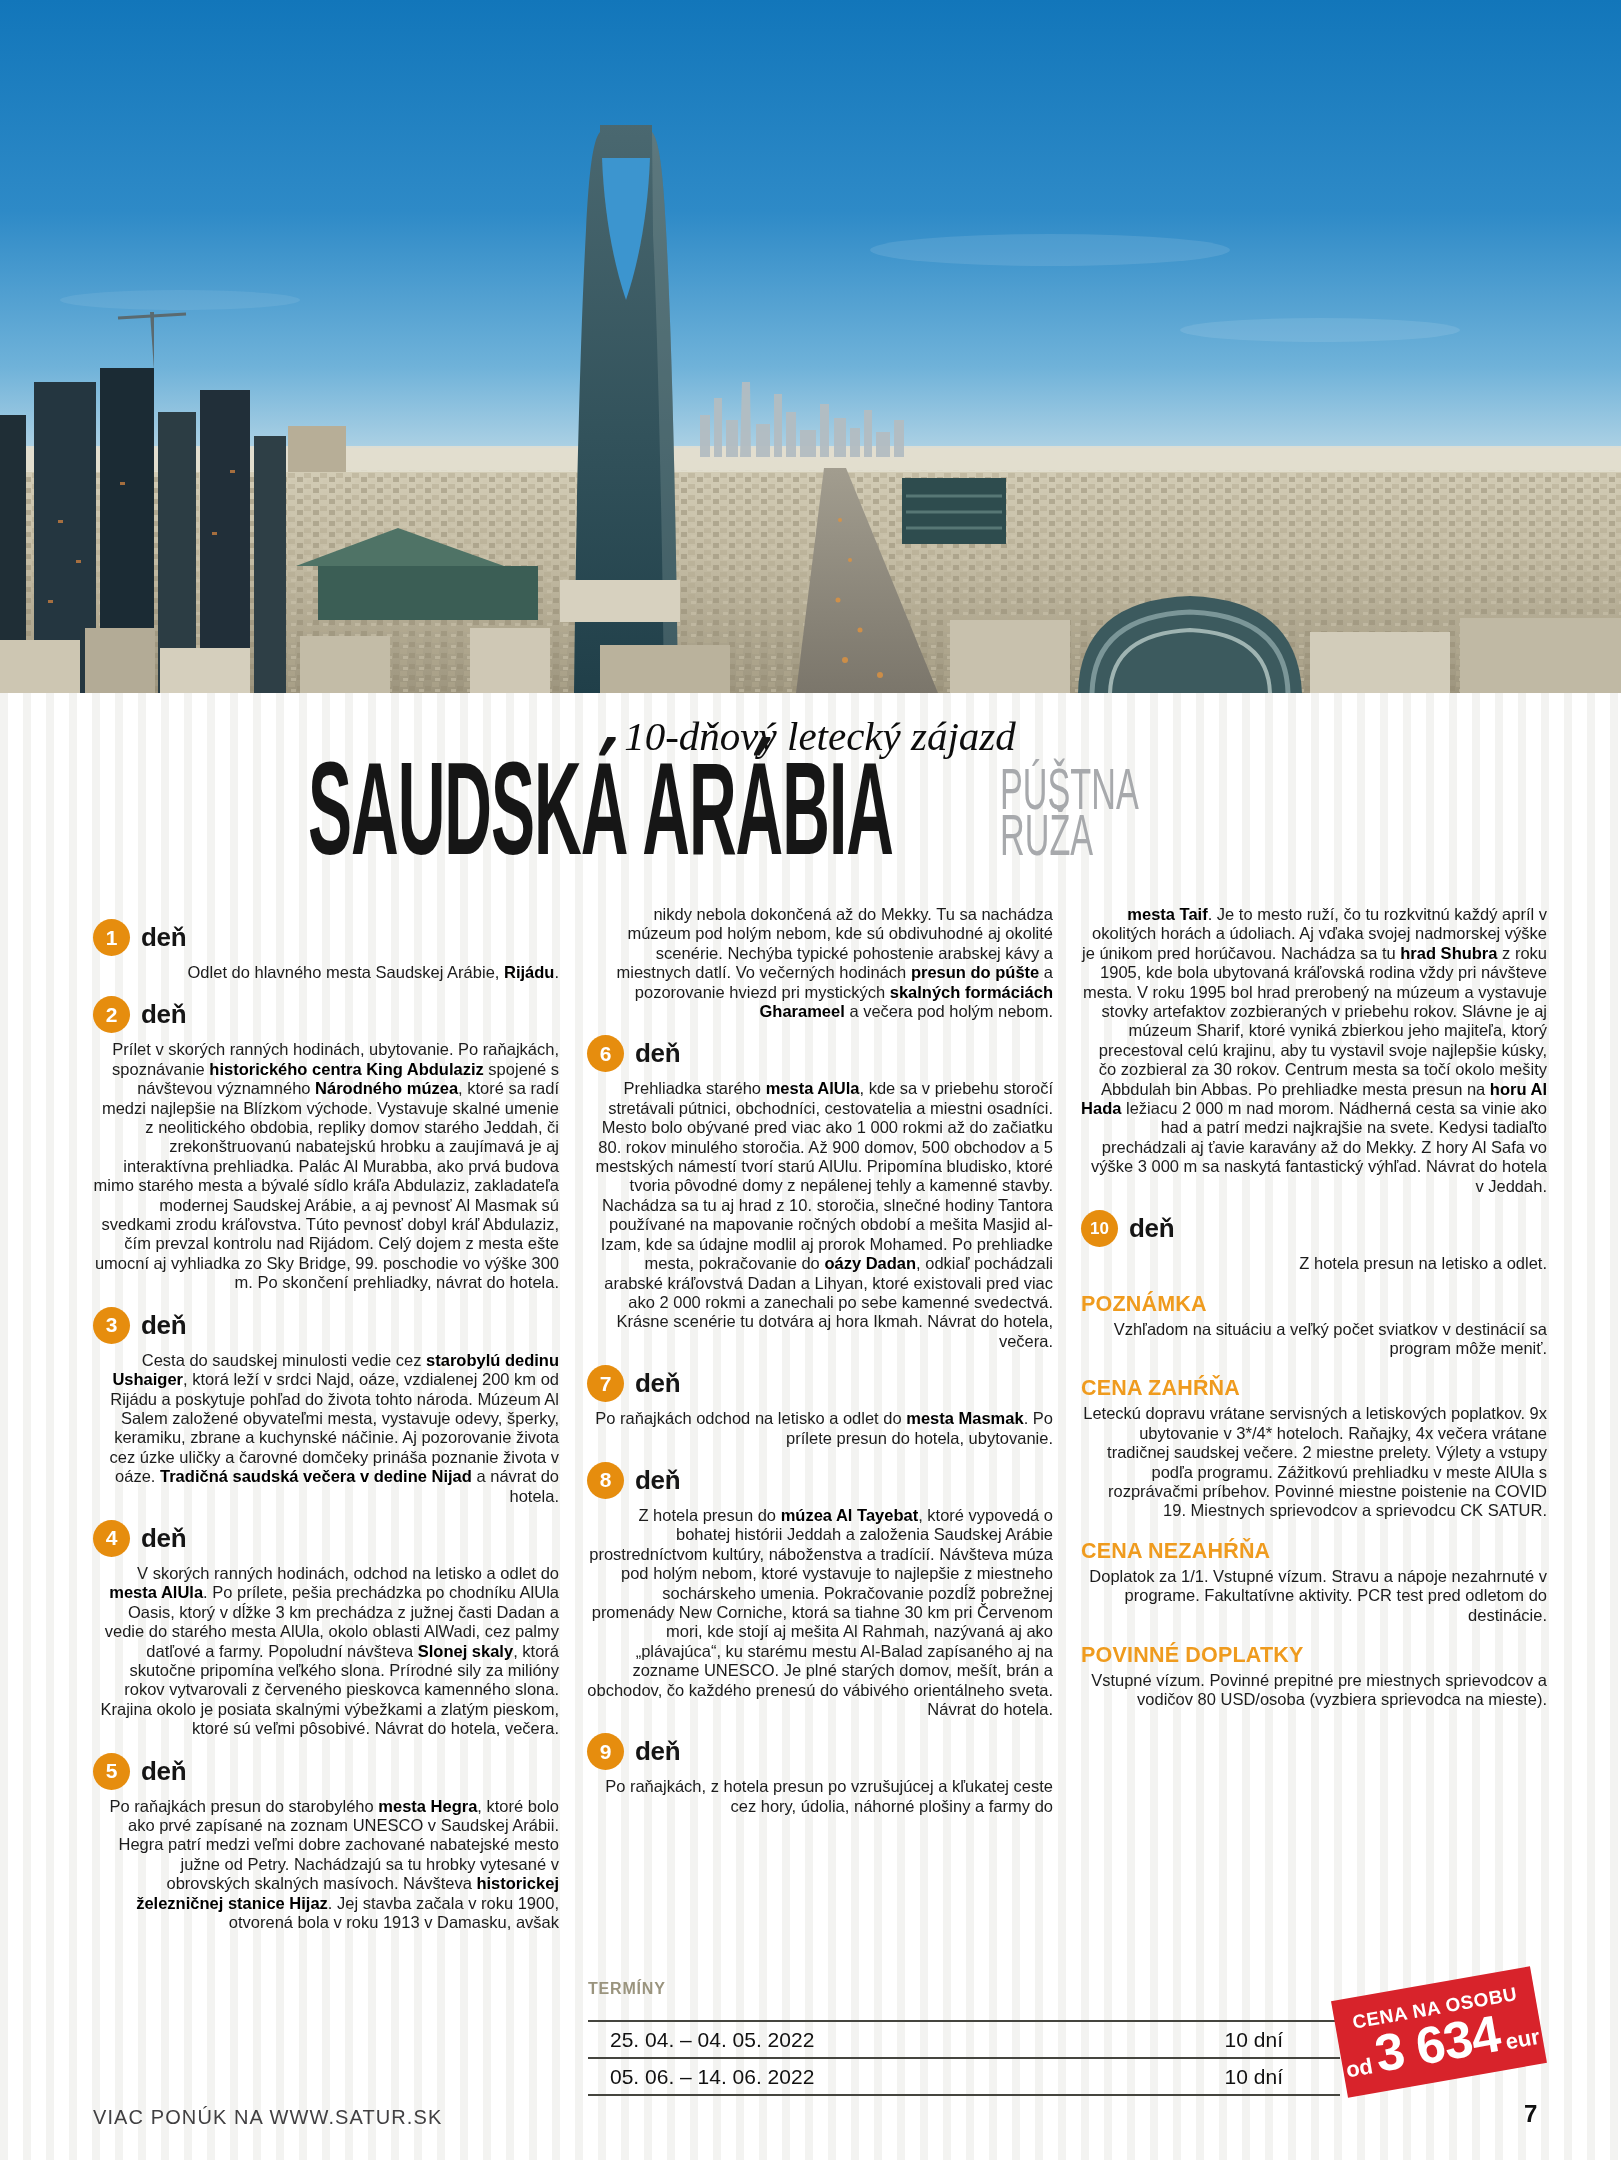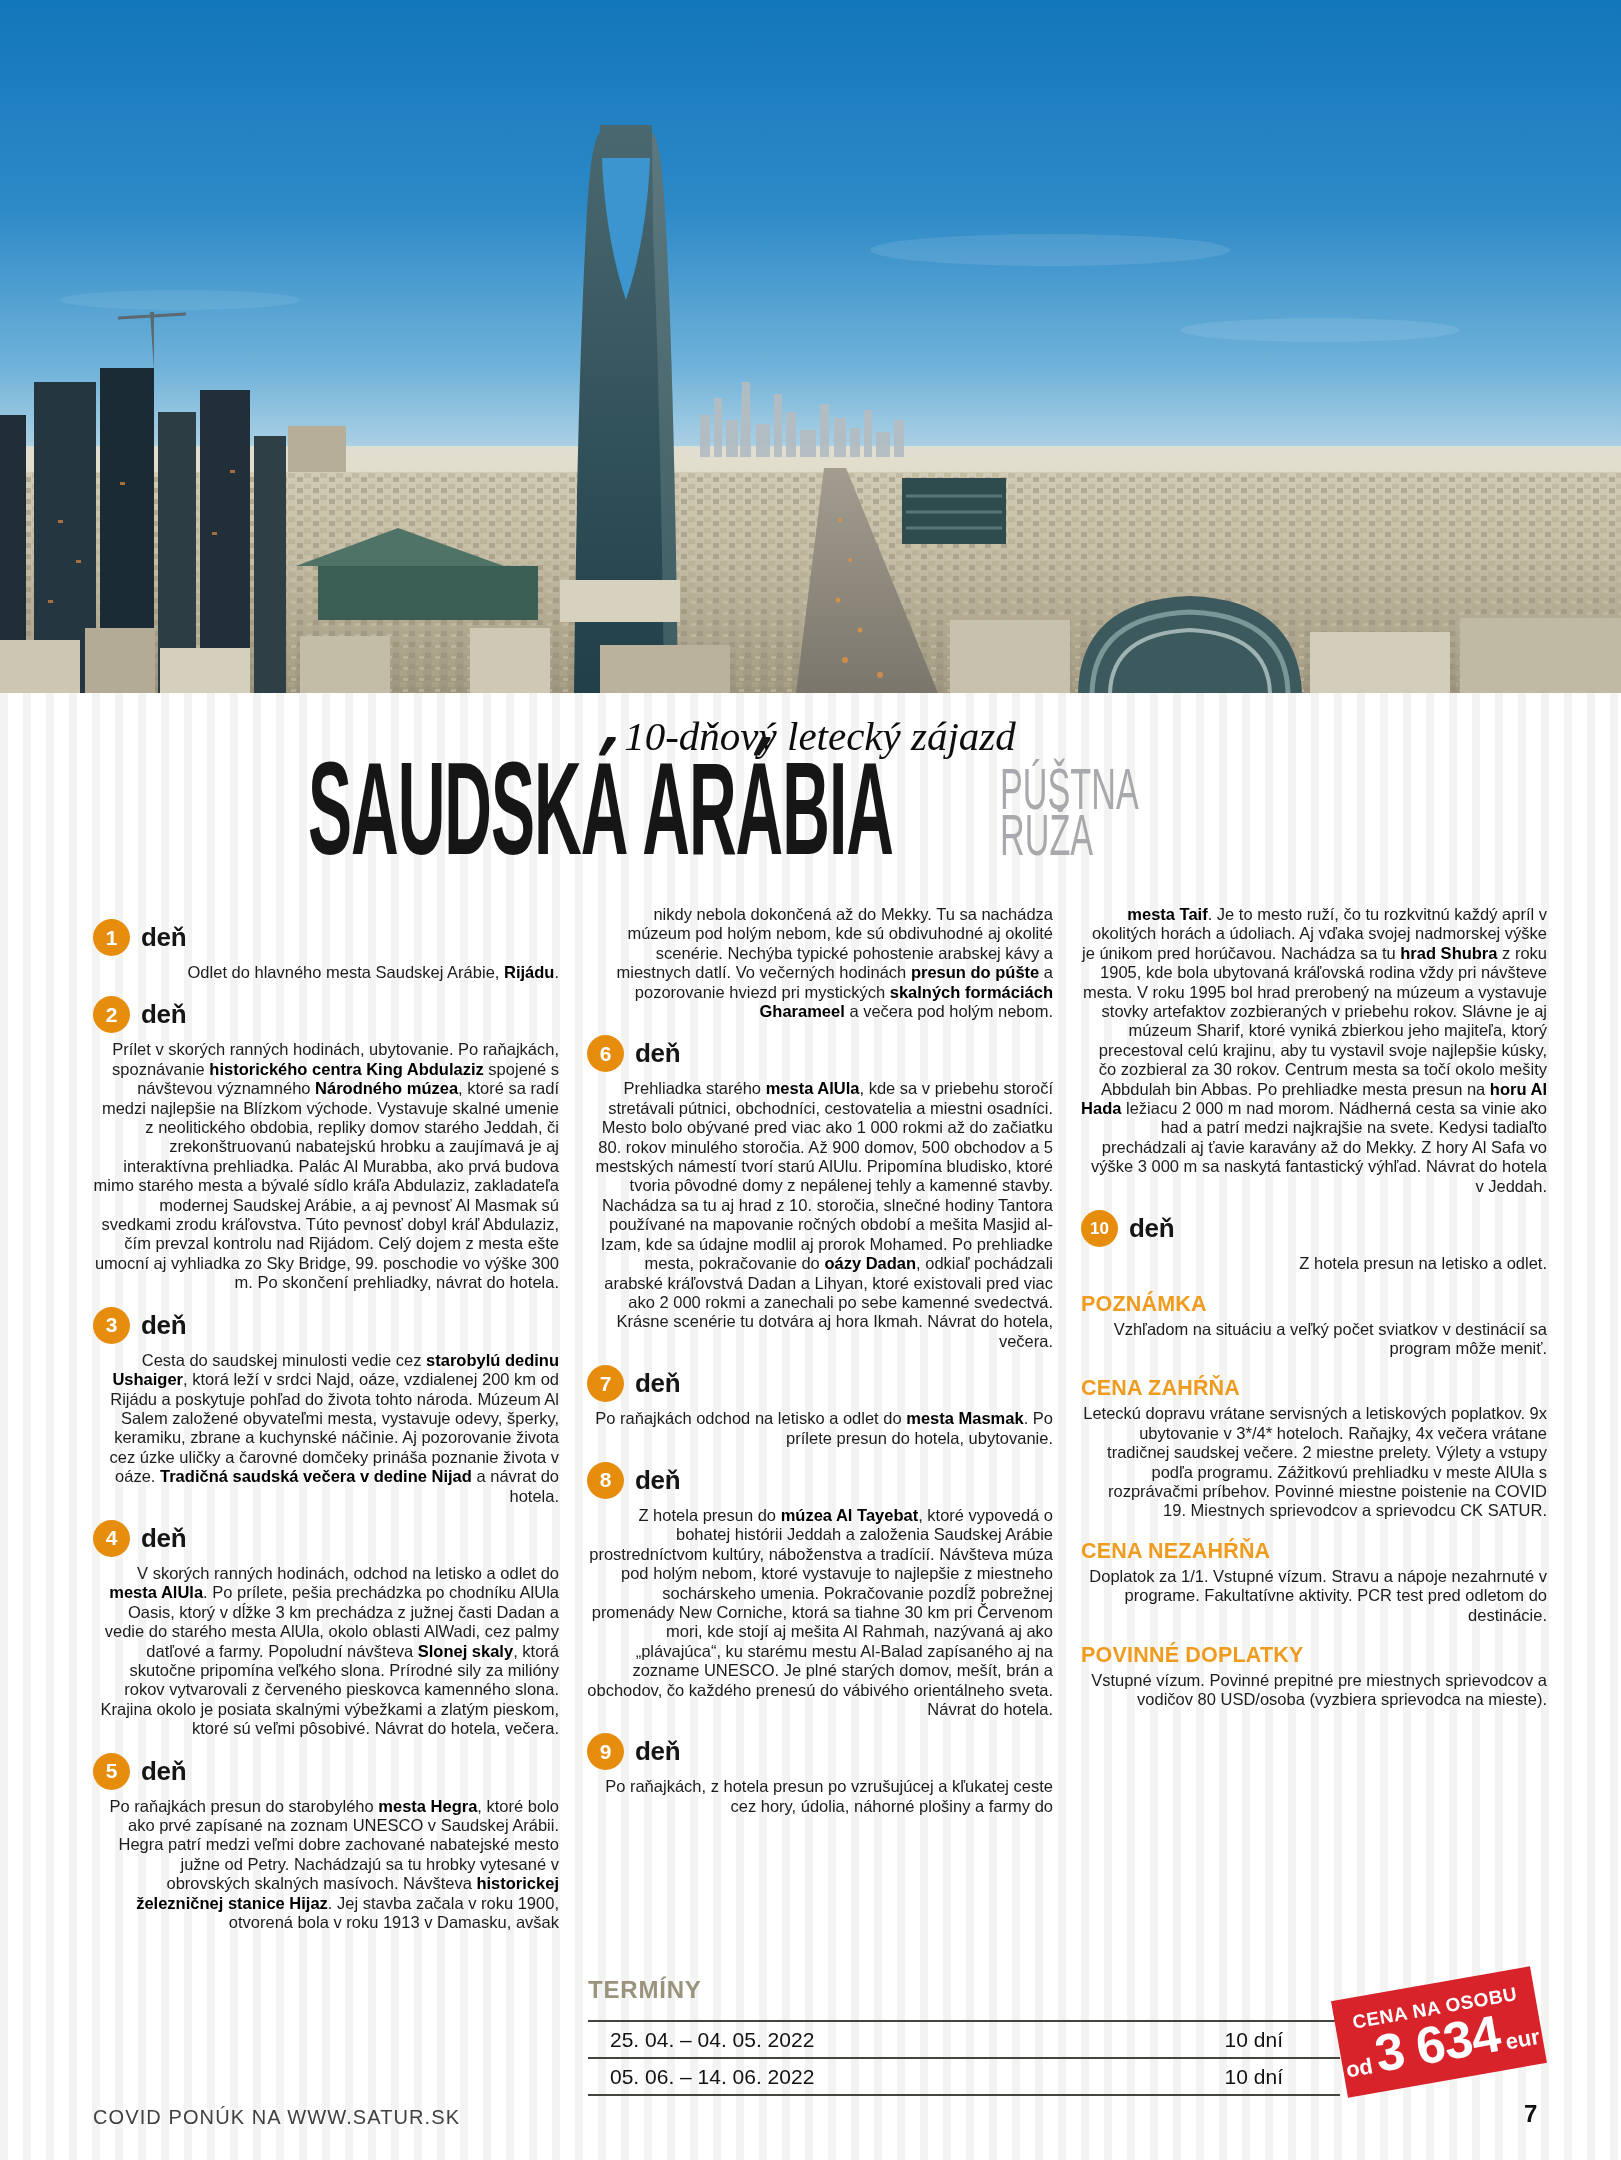--- a/index.html
+++ b/index.html
@@ -27,22 +27,22 @@
   .day-header{display:flex;align-items:center;gap:11px;margin:14px 0 7px;}
   .day-badge{display:inline-flex;align-items:center;justify-content:center;flex:0 0 37px;
     width:37px;height:37px;border-radius:50%;background:var(--badge-orange,#e68d0e);
     color:#fff;font-weight:bold;font-size:21px;}
   .day-badge.small{font-size:17px;}
   .day-label{font-size:26px;font-weight:bold;color:#151515;letter-spacing:-0.3px;}
   .section-heading{margin:18px 0 3px;font-size:21.5px;font-weight:bold;
     color:var(--accent-orange,#ef9b1e);letter-spacing:0.2px;}
   
   .terms{position:absolute;left:588px;top:1986px;width:752px;z-index:1;}
-  .terms-heading{font-size:24px;font-weight:bold;color:var(--terms-header,#9a947e);
-    letter-spacing:0.8px;height:34px;display:flex;align-items:flex-end;padding-bottom:16px;box-sizing:border-box;}
+  .terms-heading{font-size:16px;font-weight:bold;color:var(--terms-header,#9a947e);
+    letter-spacing:0.8px;height:34px;display:flex;align-items:flex-end;padding-bottom:22px;box-sizing:border-box;}
   .terms-rows{border-bottom:2px solid #45453f;}
   .terms-row{display:flex;justify-content:space-between;align-items:center;height:35px;
     border-top:2px solid #45453f;font-size:21px;color:#111;}
   .terms-date{padding-left:2px;margin-left:20px;}
   .terms-duration{padding-right:57px;}
   
   .price-stamp{position:absolute;left:1338px;top:1983px;width:202px;height:98px;
     background:var(--stamp-red,#d8232b);transform:rotate(-10deg);display:flex;flex-direction:column;
     align-items:center;justify-content:center;gap:1px;color:#fff;z-index:3;}
   .stamp-line1{font-size:19px;font-weight:bold;letter-spacing:0.5px;}
@@ -265,16 +265,16 @@
 
   <div class="price-stamp">
     <div class="stamp-line1">CENA NA OSOBU</div>
     <div class="stamp-price">
       <span class="stamp-prefix">od</span>
       <span class="stamp-amount">3 634</span>
       <span class="stamp-currency">eur</span>
     </div>
   </div>
 
-  <div class="footer-offers">COVID PONÚK NA WWW.SATUR.SK</div>
+  <div class="footer-offers">VIAC PONÚK NA WWW.SATUR.SK</div>
   <div class="page-number">7</div>
 
 </div>
 
 </body></html>

